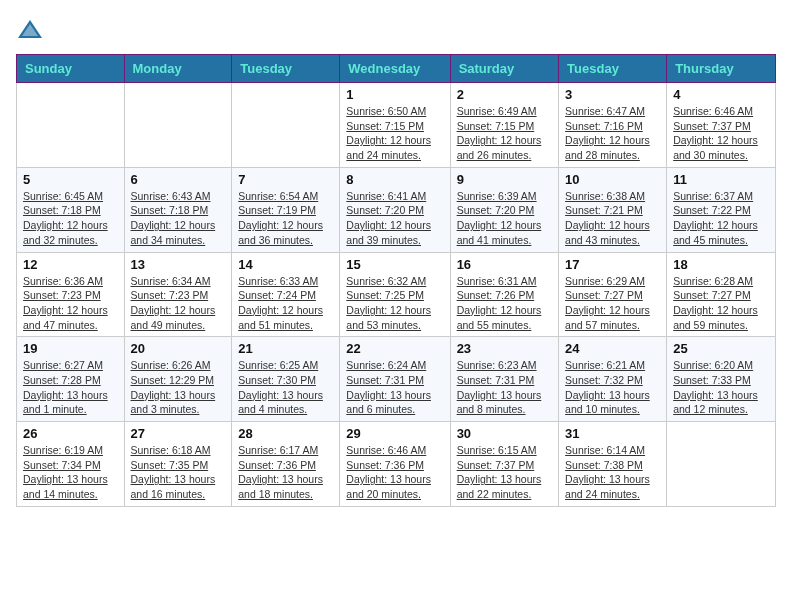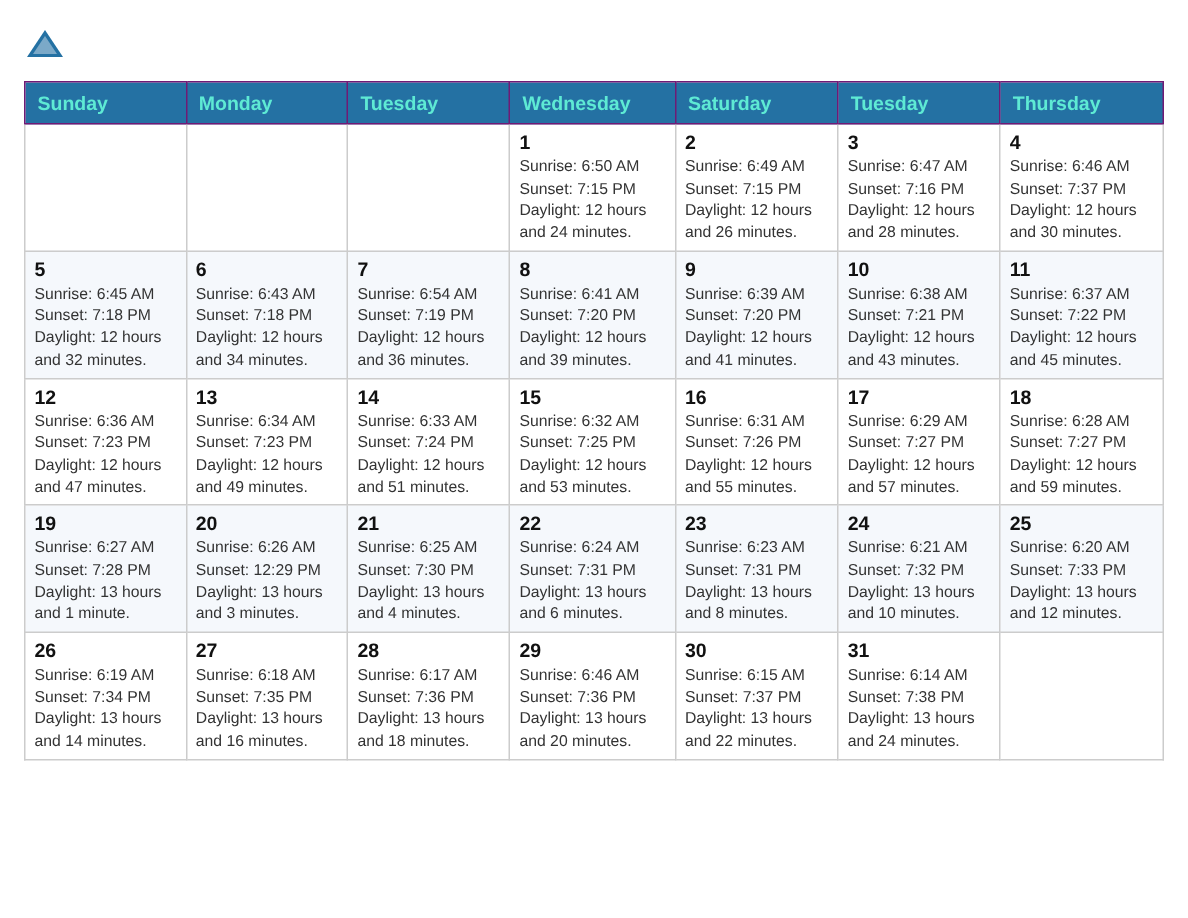--- a/index.html
+++ b/index.html
@@ -89,20 +89,21 @@
     .day-number {
       font-weight: bold;
       font-size: 13px;
       margin-bottom: 2px;
       color: #111;
     }
     .day-info {
       font-size: 10.5px;
       color: #333;
       line-height: 1.4;
+      text-decoration: underline;
     }
     .empty-cell {
       background: #fff !important;
     }
     .calendar tr:nth-child(even) td.empty-cell {
       background: #f5f8fc !important;
     }
   </style>
 </head>
 <body>

